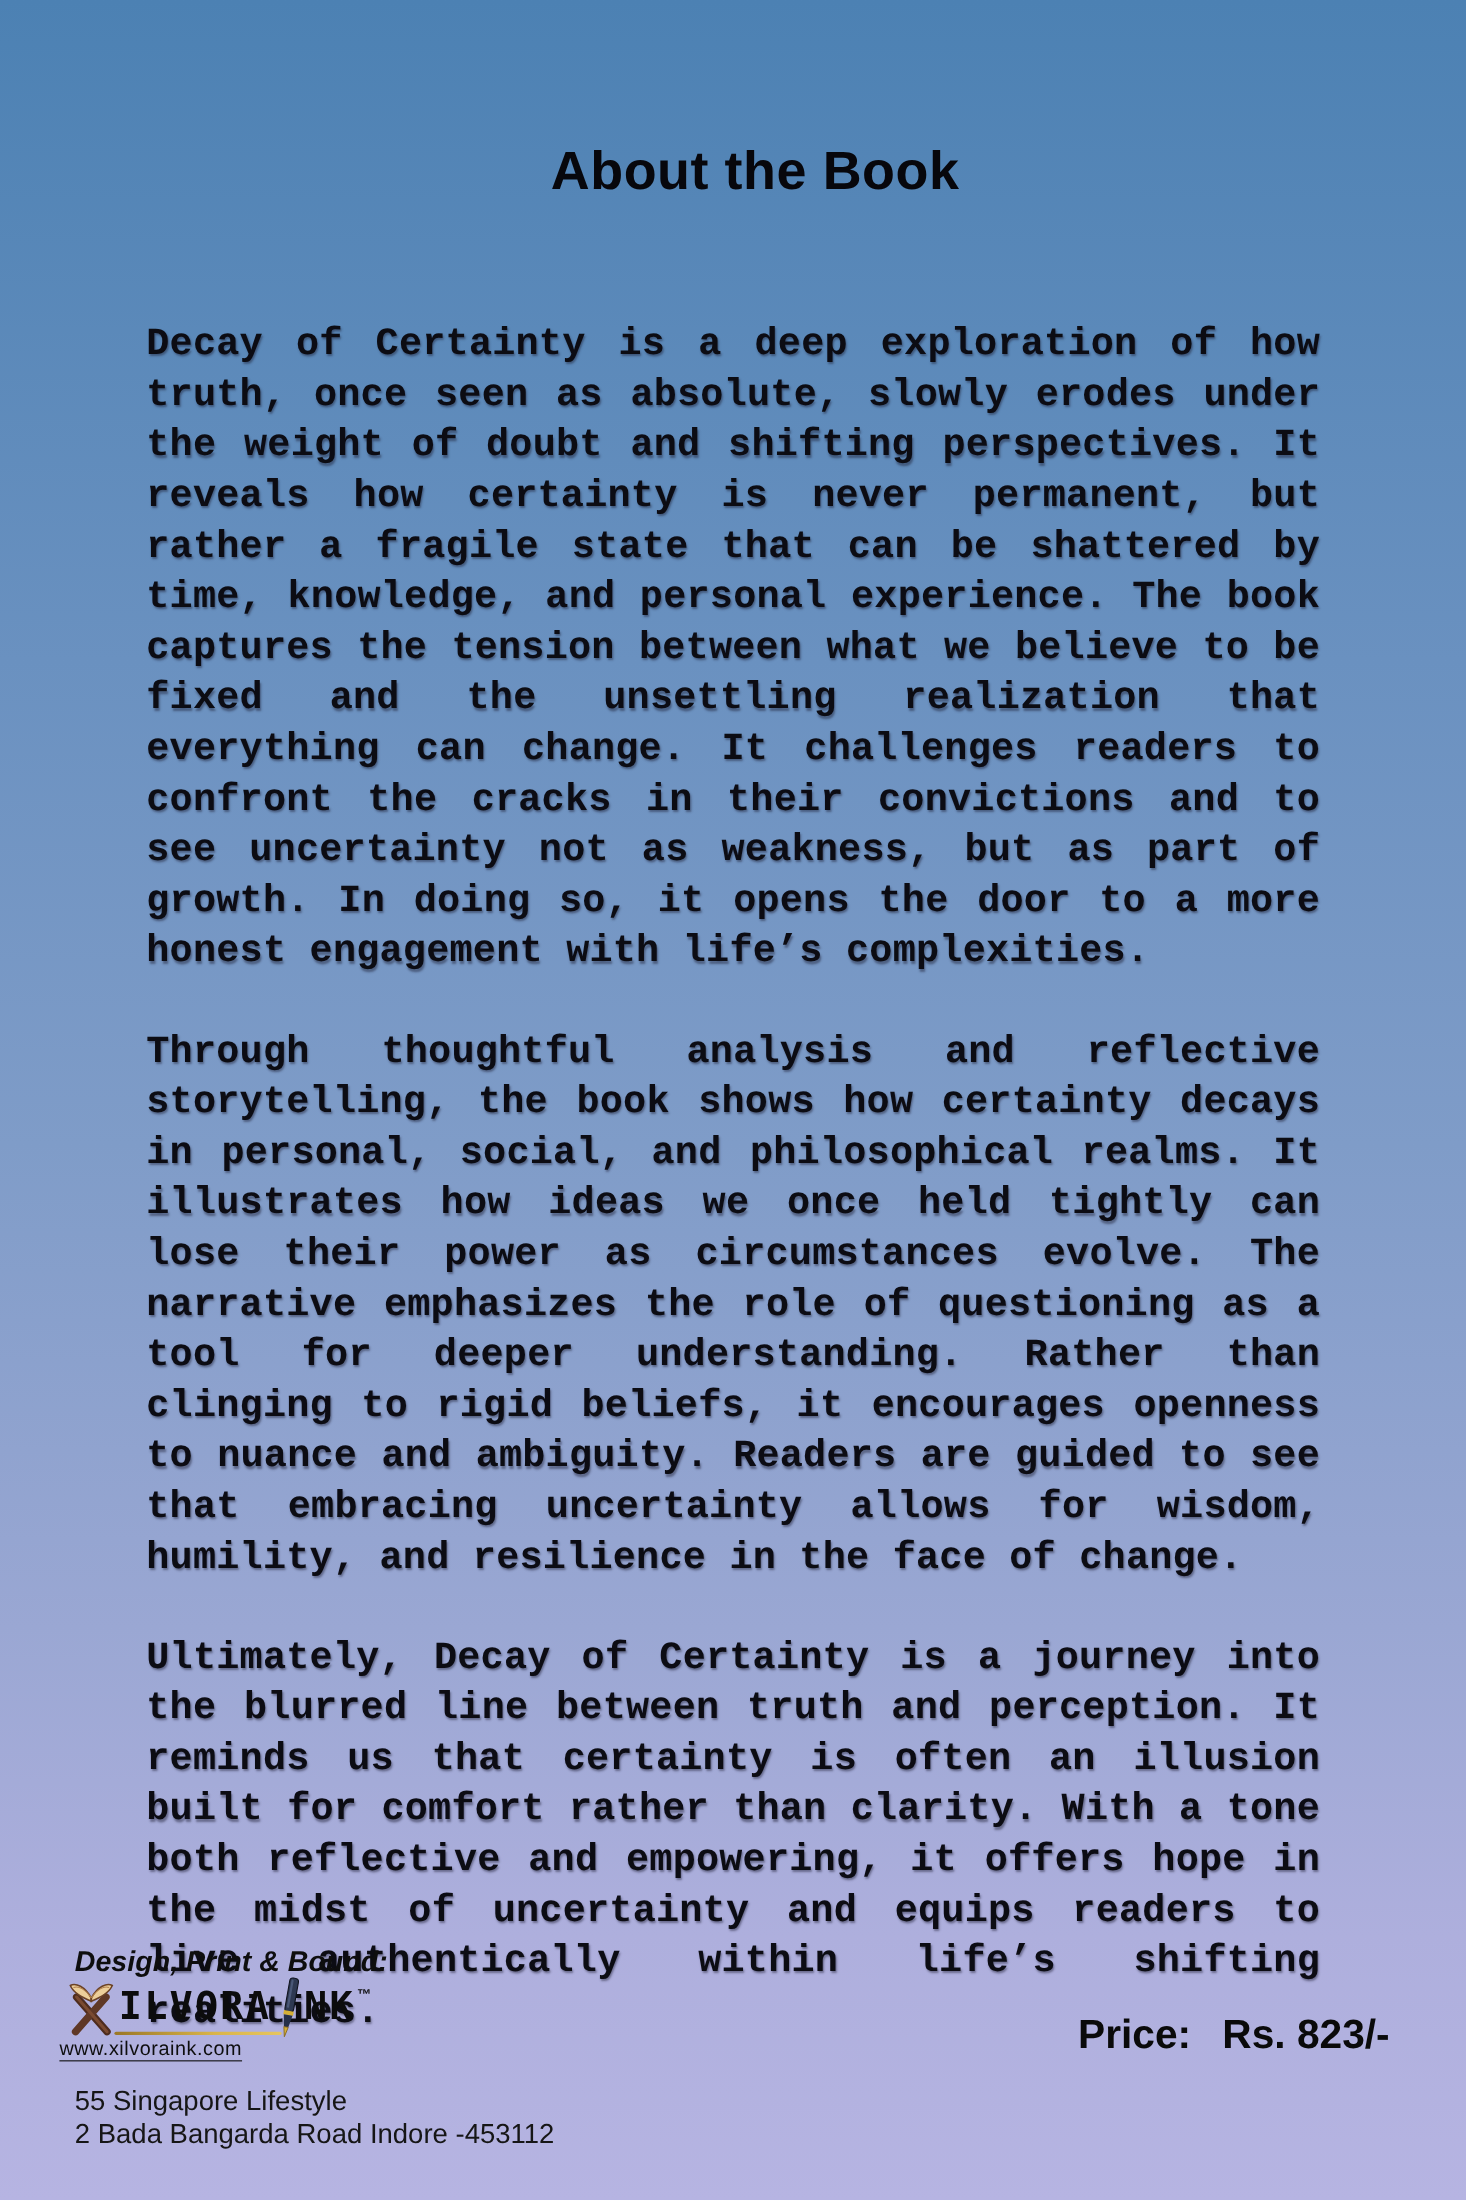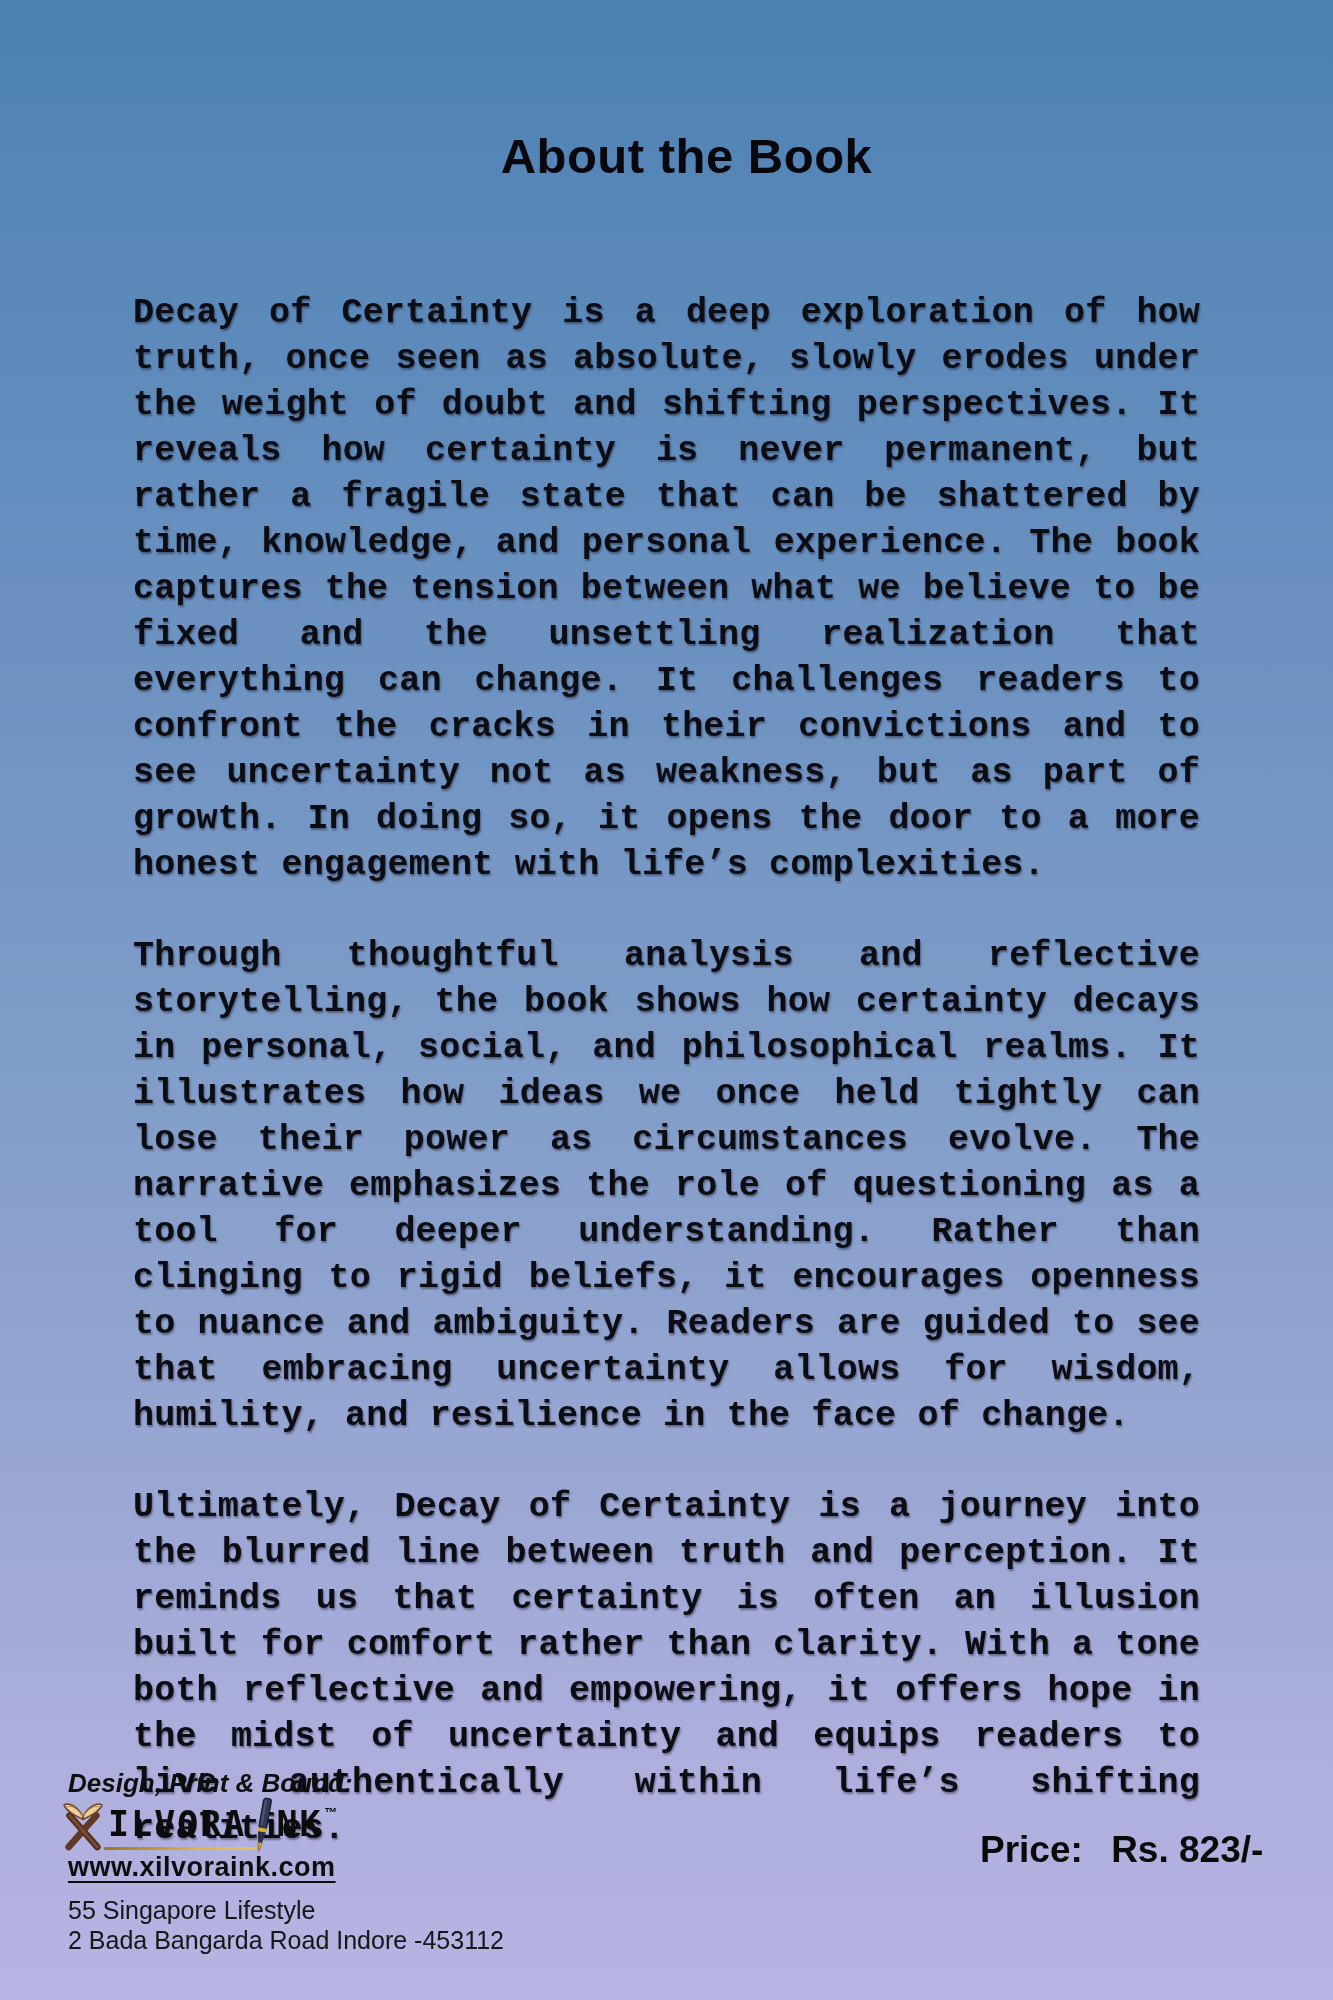--- a/index.html
+++ b/index.html
@@ -54,22 +54,22 @@
     margin-left:2px; margin-top:4px;
   }
   .gold-line {
     position:absolute; left:42px; top:46px;
     width:152px; height:3px;
     background:linear-gradient(90deg, #9a7726, #d9b44a 60%, #e6c55f);
     border-radius:2px;
   }
   .pen-wrap { margin:0 0 0 4px; position:relative; top:-4px; }
   .website {
-    position:absolute; left:68px; top:1852px;
-    font-size:27px; font-weight:700;
+    position:absolute; left:54px; top:1852px;
+    font-size:18px; font-weight:400;
     color:#0e0e0e; text-decoration:underline;
     text-underline-offset:5px; letter-spacing:0.5px;
   }
   .address1 {
     position:absolute; left:68px; top:1896px;
     font-size:25px; color:#161616;
   }
   .address2 {
     position:absolute; left:68px; top:1926px;
     font-size:25px; color:#161616;

